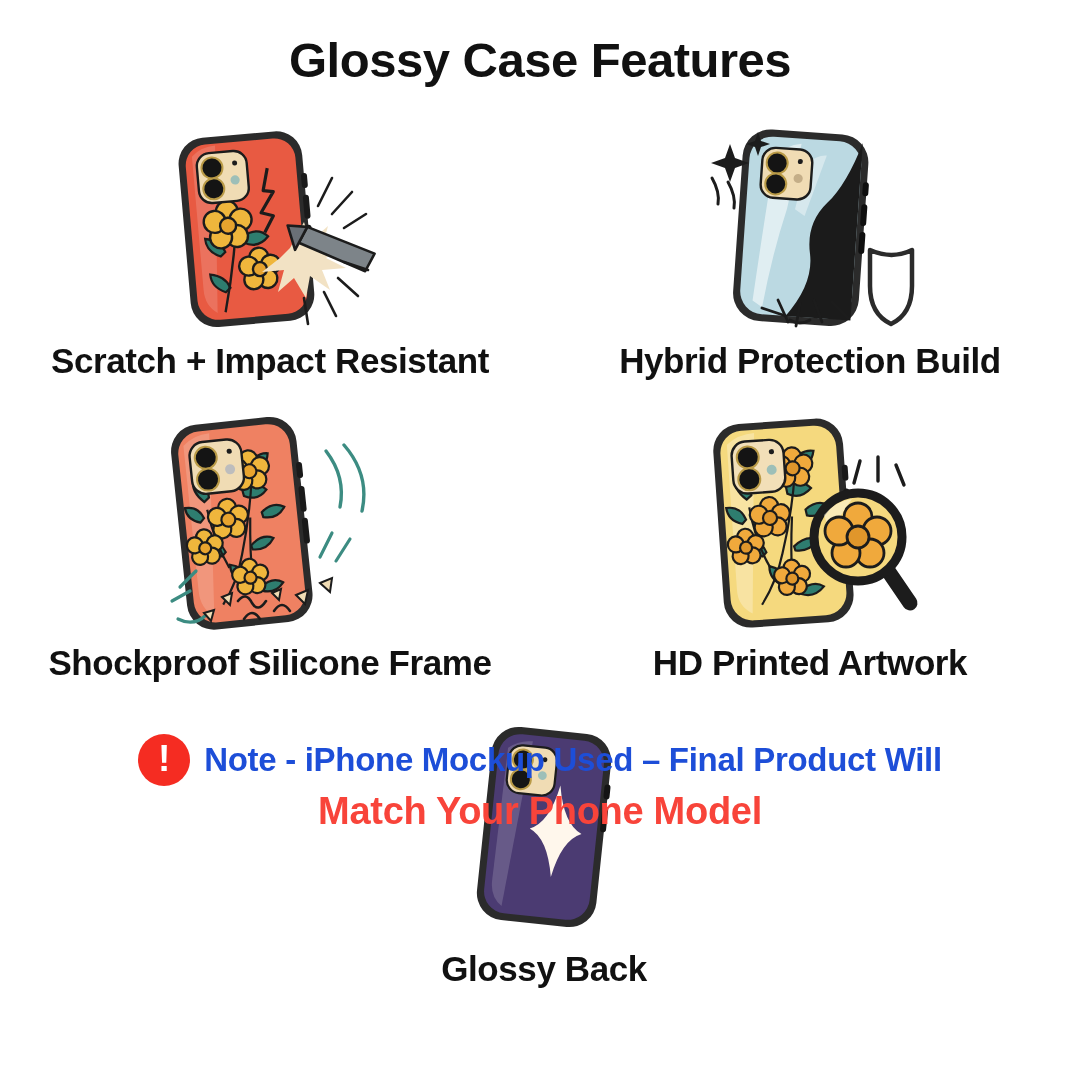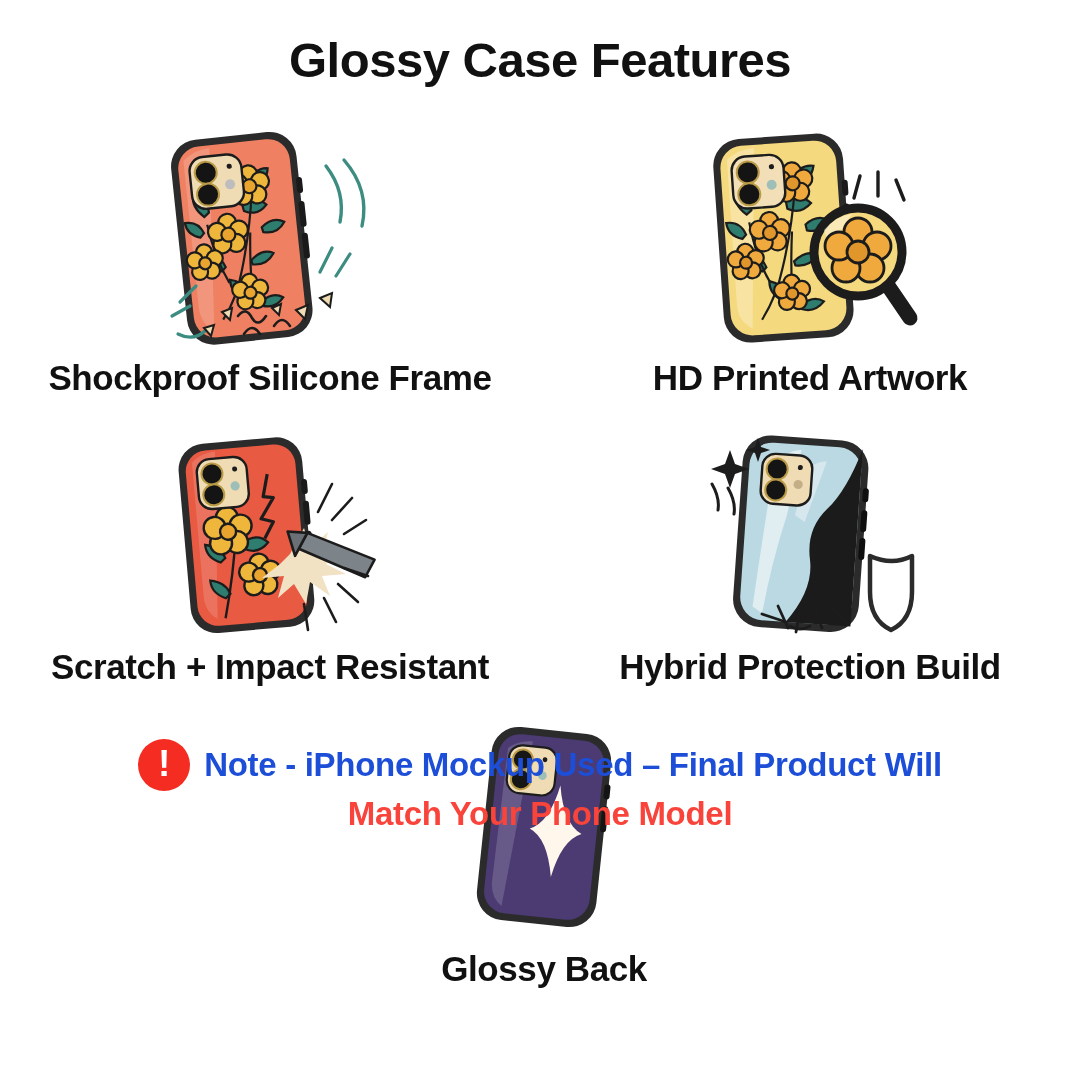--- a/index.html
+++ b/index.html
@@ -102,35 +102,156 @@
   }
   .note-text {
     color: #1d4ed8;
     font-size: 33px;
     font-weight: bold;
     letter-spacing: -0.3px;
     white-space: nowrap;
   }
   .note-line-2 {
     color: #F8443A;
-    font-size: 33px;
+    font-size: 38px;
     font-weight: bold;
     letter-spacing: -0.3px;
     text-align: center;
     margin-top: 4px;
   }
 </style>
 </head>
 <body>
 
 <div class="page">
 
   <div class="title">Glossy Case Features</div>
 
   <div class="grid">
+
+    <div class="row row-2">
+
+      <div class="cell">
+        <div class="art tall">
+          <svg width="252" height="215" viewBox="0 0 252 215">
+            <g transform="rotate(-5 104 104)">
+              <rect x="40" y="14" width="124" height="190" rx="26" fill="#2B2B2B"></rect>
+              <rect x="47" y="21" width="110" height="176" rx="21" fill="#E85A42"></rect>
+              <rect x="161" y="58" width="6" height="15" rx="3" fill="#1A1A1A"></rect>
+              <rect x="161" y="80" width="6" height="24" rx="3" fill="#1A1A1A"></rect>
+              <rect x="161" y="110" width="6" height="24" rx="3" fill="#1A1A1A"></rect>
+              <path d="M54 32 Q64 23 78 23 L66 190 Q54 182 54 166 Z" fill="#ffffff" opacity="0.15"></path>
+
+              <path d="M128 50 l-6 22 l10 2 l-14 20 l12 4 l-10 16" stroke="#1C1C1C" stroke-width="3.2" fill="none" stroke-linejoin="round"></path>
+
+              <g stroke="#1C1C1C" stroke-width="2.2" fill="#2E7D6F">
+                <path d="M98 116 q15 -9 25 2 q-11 12 -25 4 z"></path>
+                <path d="M74 134 q-14 -6 -14 -19 q15 3 19 15 z"></path>
+                <path d="M100 152 q15 -9 25 1 q-12 12 -25 4 z"></path>
+                <path d="M76 170 q-14 -6 -14 -19 q15 3 19 15 z"></path>
+              </g>
+              <path d="M92 104 q-6 42 -18 86" stroke="#1C1C1C" stroke-width="2.4" fill="none"></path>
+              <g transform="translate(84,104)">
+                <circle cx="0" cy="-14" r="11" fill="#EFB63C" stroke="#1C1C1C" stroke-width="2.4"></circle>
+                <circle cx="13" cy="-5" r="11" fill="#EFB63C" stroke="#1C1C1C" stroke-width="2.4"></circle>
+                <circle cx="8" cy="11" r="11" fill="#EFB63C" stroke="#1C1C1C" stroke-width="2.4"></circle>
+                <circle cx="-8" cy="11" r="11" fill="#EFB63C" stroke="#1C1C1C" stroke-width="2.4"></circle>
+                <circle cx="-13" cy="-5" r="11" fill="#EFB63C" stroke="#1C1C1C" stroke-width="2.4"></circle>
+                <circle cx="0" cy="0" r="8" fill="#E8A42E" stroke="#1C1C1C" stroke-width="2.4"></circle>
+              </g>
+              <g transform="translate(112,150)">
+                <circle cx="0" cy="-12" r="9.5" fill="#EFB63C" stroke="#1C1C1C" stroke-width="2.4"></circle>
+                <circle cx="11" cy="-4" r="9.5" fill="#EFB63C" stroke="#1C1C1C" stroke-width="2.4"></circle>
+                <circle cx="7" cy="10" r="9.5" fill="#EFB63C" stroke="#1C1C1C" stroke-width="2.4"></circle>
+                <circle cx="-7" cy="10" r="9.5" fill="#EFB63C" stroke="#1C1C1C" stroke-width="2.4"></circle>
+                <circle cx="-11" cy="-4" r="9.5" fill="#EFB63C" stroke="#1C1C1C" stroke-width="2.4"></circle>
+                <circle cx="0" cy="0" r="7" fill="#E8A42E" stroke="#1C1C1C" stroke-width="2.4"></circle>
+              </g>
+              <g>
+                <rect x="58" y="30" width="50" height="50" rx="13" fill="#F0DCB4" stroke="#1C1C1C" stroke-width="2.4"></rect>
+                <circle cx="73" cy="45" r="10.5" fill="#141414" stroke="#B99A46" stroke-width="2"></circle>
+                <circle cx="73" cy="66" r="10.5" fill="#141414" stroke="#B99A46" stroke-width="2"></circle>
+                <circle cx="96" cy="42" r="2.5" fill="#1C1C1C"></circle>
+                <circle cx="95" cy="59" r="4.6" fill="#9DBFB8"></circle>
+              </g>
+            </g>
+
+            <path d="M146 128 l14 -26 l6 20 l18 -16 l-6 22 l22 -4 l-18 14 l20 10 l-24 2 l8 20 l-20 -14 l-4 22 l-12 -20 l-16 14 l6 -22 l-22 2 l18 -14 z" fill="#F2E2C4" stroke="none"></path>
+
+            <g transform="rotate(28 186 128)">
+              <path d="M156 120 l72 -8 l0 20 l-72 6 z" fill="#7D8489" stroke="#1C1C1C" stroke-width="2.6" stroke-linejoin="round"></path>
+              <path d="M156 120 l-18 8 l18 18 z" fill="#6A7076" stroke="#1C1C1C" stroke-width="2.6" stroke-linejoin="round"></path>
+            </g>
+
+            <g stroke="#1C1C1C" stroke-width="2.6" stroke-linecap="round" fill="none">
+              <path d="M188 58 l-14 28"></path>
+              <path d="M208 72 l-20 22"></path>
+              <path d="M222 94 l-22 14"></path>
+              <path d="M224 150 l-24 -8"></path>
+              <path d="M214 176 l-20 -18"></path>
+              <path d="M192 196 l-12 -24"></path>
+              <path d="M164 204 l-4 -26"></path>
+            </g>
+          </svg>
+        </div>
+        <div class="caption">Scratch + Impact Resistant</div>
+      </div>
+
+      <div class="cell">
+        <div class="art tall">
+          <svg width="252" height="215" viewBox="0 0 252 215">
+            <g transform="rotate(4 120 104)">
+
+              <rect x="54" y="12" width="126" height="192" rx="28" fill="#2B2B2B"></rect>
+              <rect x="61" y="19" width="112" height="178" rx="23" fill="#BBD9E2"></rect>
+
+              <path d="M173 19 q0 0 0 0 l0 178 L108 197 q26 -34 20 -64 q-6 -30 14 -52 q18 -20 31 -62 z" fill="#1B1B1B"></path>
+
+              <path d="M86 40 q10 -14 26 -16 l-10 66 q-12 48 -18 100 l-10 -6 q6 -80 12 -144 z" fill="#ffffff" opacity="0.55"></path>
+              <path d="M118 44 q10 -10 20 -10 l-18 62 l-10 -6 z" fill="#ffffff" opacity="0.40"></path>
+
+              <rect x="176" y="58" width="6" height="14" rx="3" fill="#0F0F0F"></rect>
+              <rect x="176" y="80" width="6" height="22" rx="3" fill="#0F0F0F"></rect>
+              <rect x="176" y="108" width="6" height="22" rx="3" fill="#0F0F0F"></rect>
+
+              <g>
+                <rect x="74" y="30" width="50" height="50" rx="13" fill="#F0DCB4" stroke="#1C1C1C" stroke-width="2.4"></rect>
+                <circle cx="89" cy="45" r="10.5" fill="#141414" stroke="#B99A46" stroke-width="2"></circle>
+                <circle cx="89" cy="66" r="10.5" fill="#141414" stroke="#B99A46" stroke-width="2"></circle>
+                <circle cx="112" cy="42" r="2.5" fill="#1C1C1C"></circle>
+                <circle cx="111" cy="59" r="4.6" fill="#C4AE88"></circle>
+              </g>
+            </g>
+
+            <g fill="#1C1C1C">
+              <path d="M46 24 l5 14 l14 5 l-14 5 l-5 14 l-5 -14 l-14 -5 l14 -5 z"></path>
+              <path d="M74 12 l3 9 l9 3 l-9 3 l-3 9 l-3 -9 l-9 -3 l9 -3 z"></path>
+            </g>
+            <g stroke="#1C1C1C" stroke-width="3" fill="none" stroke-linecap="round">
+              <path d="M28 58 q8 14 6 26"></path>
+              <path d="M44 62 q8 14 6 26"></path>
+            </g>
+
+            <g>
+              <path d="M186 130 q22 10 42 0 l0 36 q0 28 -21 38 q-21 -10 -21 -38 z" fill="#FFFFFF" stroke="#2B2B2B" stroke-width="4.5" stroke-linejoin="round"></path>
+            </g>
+
+            <g stroke="#1C1C1C" stroke-width="2.8" fill="none" stroke-linecap="round">
+              <path d="M78 188 l24 8"></path>
+              <path d="M94 180 l10 22"></path>
+              <path d="M116 184 l-4 22"></path>
+              <path d="M130 180 l8 22"></path>
+              <path d="M148 182 l16 16"></path>
+              <path d="M106 200 q10 6 20 0"></path>
+            </g>
+          </svg>
+        </div>
+        <div class="caption">Hybrid Protection Build</div>
+      </div>
+    </div>
 
     <div class="row row-1">
 
       <div class="cell">
         <div class="art">
           <svg width="252" height="232" viewBox="0 0 252 232">
             <g transform="rotate(-6 110 110)">
 
               <rect x="34" y="14" width="126" height="206" rx="27" fill="#2B2B2B"></rect>
               <rect x="41" y="21" width="112" height="192" rx="22" fill="#EF8162"></rect>
@@ -318,141 +439,20 @@
                 <circle cx="-19" cy="-6" r="14" fill="#F0A93C" stroke="#1C1C1C" stroke-width="2.8"></circle>
                 <circle cx="0" cy="0" r="11" fill="#E0962B" stroke="#1C1C1C" stroke-width="2.8"></circle>
               </g>
             </g>
           </svg>
         </div>
         <div class="caption">HD Printed Artwork</div>
       </div>
     </div>
 
-    <div class="row row-2">
-
-      <div class="cell">
-        <div class="art tall">
-          <svg width="252" height="215" viewBox="0 0 252 215">
-            <g transform="rotate(-5 104 104)">
-              <rect x="40" y="14" width="124" height="190" rx="26" fill="#2B2B2B"></rect>
-              <rect x="47" y="21" width="110" height="176" rx="21" fill="#E85A42"></rect>
-              <rect x="161" y="58" width="6" height="15" rx="3" fill="#1A1A1A"></rect>
-              <rect x="161" y="80" width="6" height="24" rx="3" fill="#1A1A1A"></rect>
-              <rect x="161" y="110" width="6" height="24" rx="3" fill="#1A1A1A"></rect>
-              <path d="M54 32 Q64 23 78 23 L66 190 Q54 182 54 166 Z" fill="#ffffff" opacity="0.15"></path>
-
-              <path d="M128 50 l-6 22 l10 2 l-14 20 l12 4 l-10 16" stroke="#1C1C1C" stroke-width="3.2" fill="none" stroke-linejoin="round"></path>
-
-              <g stroke="#1C1C1C" stroke-width="2.2" fill="#2E7D6F">
-                <path d="M98 116 q15 -9 25 2 q-11 12 -25 4 z"></path>
-                <path d="M74 134 q-14 -6 -14 -19 q15 3 19 15 z"></path>
-                <path d="M100 152 q15 -9 25 1 q-12 12 -25 4 z"></path>
-                <path d="M76 170 q-14 -6 -14 -19 q15 3 19 15 z"></path>
-              </g>
-              <path d="M92 104 q-6 42 -18 86" stroke="#1C1C1C" stroke-width="2.4" fill="none"></path>
-              <g transform="translate(84,104)">
-                <circle cx="0" cy="-14" r="11" fill="#EFB63C" stroke="#1C1C1C" stroke-width="2.4"></circle>
-                <circle cx="13" cy="-5" r="11" fill="#EFB63C" stroke="#1C1C1C" stroke-width="2.4"></circle>
-                <circle cx="8" cy="11" r="11" fill="#EFB63C" stroke="#1C1C1C" stroke-width="2.4"></circle>
-                <circle cx="-8" cy="11" r="11" fill="#EFB63C" stroke="#1C1C1C" stroke-width="2.4"></circle>
-                <circle cx="-13" cy="-5" r="11" fill="#EFB63C" stroke="#1C1C1C" stroke-width="2.4"></circle>
-                <circle cx="0" cy="0" r="8" fill="#E8A42E" stroke="#1C1C1C" stroke-width="2.4"></circle>
-              </g>
-              <g transform="translate(112,150)">
-                <circle cx="0" cy="-12" r="9.5" fill="#EFB63C" stroke="#1C1C1C" stroke-width="2.4"></circle>
-                <circle cx="11" cy="-4" r="9.5" fill="#EFB63C" stroke="#1C1C1C" stroke-width="2.4"></circle>
-                <circle cx="7" cy="10" r="9.5" fill="#EFB63C" stroke="#1C1C1C" stroke-width="2.4"></circle>
-                <circle cx="-7" cy="10" r="9.5" fill="#EFB63C" stroke="#1C1C1C" stroke-width="2.4"></circle>
-                <circle cx="-11" cy="-4" r="9.5" fill="#EFB63C" stroke="#1C1C1C" stroke-width="2.4"></circle>
-                <circle cx="0" cy="0" r="7" fill="#E8A42E" stroke="#1C1C1C" stroke-width="2.4"></circle>
-              </g>
-              <g>
-                <rect x="58" y="30" width="50" height="50" rx="13" fill="#F0DCB4" stroke="#1C1C1C" stroke-width="2.4"></rect>
-                <circle cx="73" cy="45" r="10.5" fill="#141414" stroke="#B99A46" stroke-width="2"></circle>
-                <circle cx="73" cy="66" r="10.5" fill="#141414" stroke="#B99A46" stroke-width="2"></circle>
-                <circle cx="96" cy="42" r="2.5" fill="#1C1C1C"></circle>
-                <circle cx="95" cy="59" r="4.6" fill="#9DBFB8"></circle>
-              </g>
-            </g>
-
-            <path d="M146 128 l14 -26 l6 20 l18 -16 l-6 22 l22 -4 l-18 14 l20 10 l-24 2 l8 20 l-20 -14 l-4 22 l-12 -20 l-16 14 l6 -22 l-22 2 l18 -14 z" fill="#F2E2C4" stroke="none"></path>
-
-            <g transform="rotate(28 186 128)">
-              <path d="M156 120 l72 -8 l0 20 l-72 6 z" fill="#7D8489" stroke="#1C1C1C" stroke-width="2.6" stroke-linejoin="round"></path>
-              <path d="M156 120 l-18 8 l18 18 z" fill="#6A7076" stroke="#1C1C1C" stroke-width="2.6" stroke-linejoin="round"></path>
-            </g>
-
-            <g stroke="#1C1C1C" stroke-width="2.6" stroke-linecap="round" fill="none">
-              <path d="M188 58 l-14 28"></path>
-              <path d="M208 72 l-20 22"></path>
-              <path d="M222 94 l-22 14"></path>
-              <path d="M224 150 l-24 -8"></path>
-              <path d="M214 176 l-20 -18"></path>
-              <path d="M192 196 l-12 -24"></path>
-              <path d="M164 204 l-4 -26"></path>
-            </g>
-          </svg>
-        </div>
-        <div class="caption">Scratch + Impact Resistant</div>
-      </div>
-
-      <div class="cell">
-        <div class="art tall">
-          <svg width="252" height="215" viewBox="0 0 252 215">
-            <g transform="rotate(4 120 104)">
-
-              <rect x="54" y="12" width="126" height="192" rx="28" fill="#2B2B2B"></rect>
-              <rect x="61" y="19" width="112" height="178" rx="23" fill="#BBD9E2"></rect>
-
-              <path d="M173 19 q0 0 0 0 l0 178 L108 197 q26 -34 20 -64 q-6 -30 14 -52 q18 -20 31 -62 z" fill="#1B1B1B"></path>
-
-              <path d="M86 40 q10 -14 26 -16 l-10 66 q-12 48 -18 100 l-10 -6 q6 -80 12 -144 z" fill="#ffffff" opacity="0.55"></path>
-              <path d="M118 44 q10 -10 20 -10 l-18 62 l-10 -6 z" fill="#ffffff" opacity="0.40"></path>
-
-              <rect x="176" y="58" width="6" height="14" rx="3" fill="#0F0F0F"></rect>
-              <rect x="176" y="80" width="6" height="22" rx="3" fill="#0F0F0F"></rect>
-              <rect x="176" y="108" width="6" height="22" rx="3" fill="#0F0F0F"></rect>
-
-              <g>
-                <rect x="74" y="30" width="50" height="50" rx="13" fill="#F0DCB4" stroke="#1C1C1C" stroke-width="2.4"></rect>
-                <circle cx="89" cy="45" r="10.5" fill="#141414" stroke="#B99A46" stroke-width="2"></circle>
-                <circle cx="89" cy="66" r="10.5" fill="#141414" stroke="#B99A46" stroke-width="2"></circle>
-                <circle cx="112" cy="42" r="2.5" fill="#1C1C1C"></circle>
-                <circle cx="111" cy="59" r="4.6" fill="#C4AE88"></circle>
-              </g>
-            </g>
-
-            <g fill="#1C1C1C">
-              <path d="M46 24 l5 14 l14 5 l-14 5 l-5 14 l-5 -14 l-14 -5 l14 -5 z"></path>
-              <path d="M74 12 l3 9 l9 3 l-9 3 l-3 9 l-3 -9 l-9 -3 l9 -3 z"></path>
-            </g>
-            <g stroke="#1C1C1C" stroke-width="3" fill="none" stroke-linecap="round">
-              <path d="M28 58 q8 14 6 26"></path>
-              <path d="M44 62 q8 14 6 26"></path>
-            </g>
-
-            <g>
-              <path d="M186 130 q22 10 42 0 l0 36 q0 28 -21 38 q-21 -10 -21 -38 z" fill="#FFFFFF" stroke="#2B2B2B" stroke-width="4.5" stroke-linejoin="round"></path>
-            </g>
-
-            <g stroke="#1C1C1C" stroke-width="2.8" fill="none" stroke-linecap="round">
-              <path d="M78 188 l24 8"></path>
-              <path d="M94 180 l10 22"></path>
-              <path d="M116 184 l-4 22"></path>
-              <path d="M130 180 l8 22"></path>
-              <path d="M148 182 l16 16"></path>
-              <path d="M106 200 q10 6 20 0"></path>
-            </g>
-          </svg>
-        </div>
-        <div class="caption">Hybrid Protection Build</div>
-      </div>
-    </div>
-
     <div class="row row-3">
       <div class="cell single">
         <div class="art">
           <svg width="200" height="210" viewBox="0 0 200 210">
             <g transform="rotate(6 100 105)">
               <rect x="40" y="8" width="120" height="194" rx="27" fill="#2B2B2B"></rect>
               <rect x="47" y="15" width="106" height="180" rx="22" fill="#4B3B72"></rect>
 
               <path d="M56 30 Q66 21 80 21 L66 188 Q54 180 54 164 Z" fill="#ffffff" opacity="0.16"></path>
 

